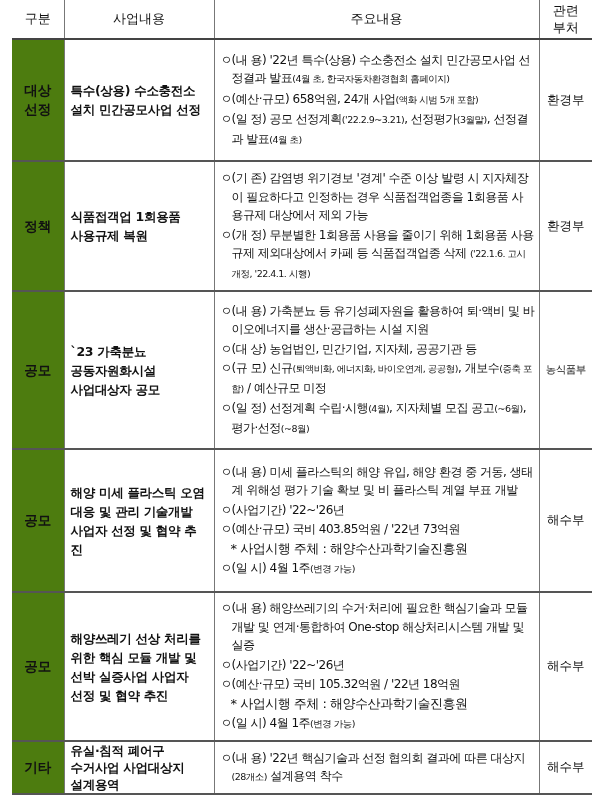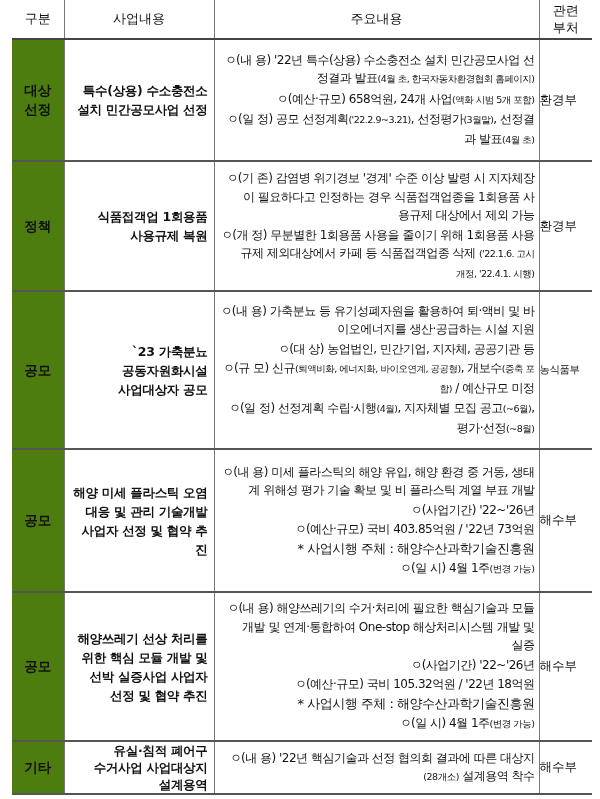--- a/index.html
+++ b/index.html
@@ -1,28 +1,28 @@
 <!DOCTYPE html>
 <html><head>
 <meta charset="utf-8">
 <style>
   html, body { margin:0; padding:0; background:#ffffff; }
   body { width:600px; height:799px; position:relative; overflow:hidden;
          font-family:"DejaVu Sans", "Liberation Sans", sans-serif; color:#111; }
   table { position:absolute; left:12px; top:0; width:580px; border-collapse:collapse; table-layout:fixed; }
   col.c1 { width:52px; } col.c2 { width:150px; } col.c3 { width:325px; } col.c4 { width:53px; }
-  th, td { padding:0; vertical-align:middle;text-align:right; }
+  th, td { padding:0; vertical-align:middle; }
   th { font-weight:normal; font-size:13px; text-align:center; height:38px;
        border-bottom:2px solid #444; }
   th + th, td + td { border-left:1px solid #777; }
   tr.row td { border-bottom:2px solid #555; }
   td.cat { background:#4d7c0f; text-align:center; font-weight:bold; font-size:13.5px; line-height:19px; }
   td.biz { font-size:12.5px; line-height:19px; padding:0 6px; letter-spacing:-0.3px;font-weight:bold; }
   td.main { font-size:12px; line-height:18.5px; padding:3px 4px 3px 6px; letter-spacing:-0.5px; }
-  td.dept { text-align:left; font-size:12.5px; }
+  td.dept { text-align:center; font-size:12.5px; }
   td.dept.small { font-size:10.5px; letter-spacing:-0.5px; }
   .item { padding-left:11px; text-indent:-11px; margin:1px 0; }
   .item .mk { display:inline-block; width:11px; text-indent:0; }
   .note { font-size:13px; padding-left:10px; margin:1px 0; }
   .sm { font-size:9.5px; }
   .line { display:block; }
 </style>
 </head>
 <body>
 

